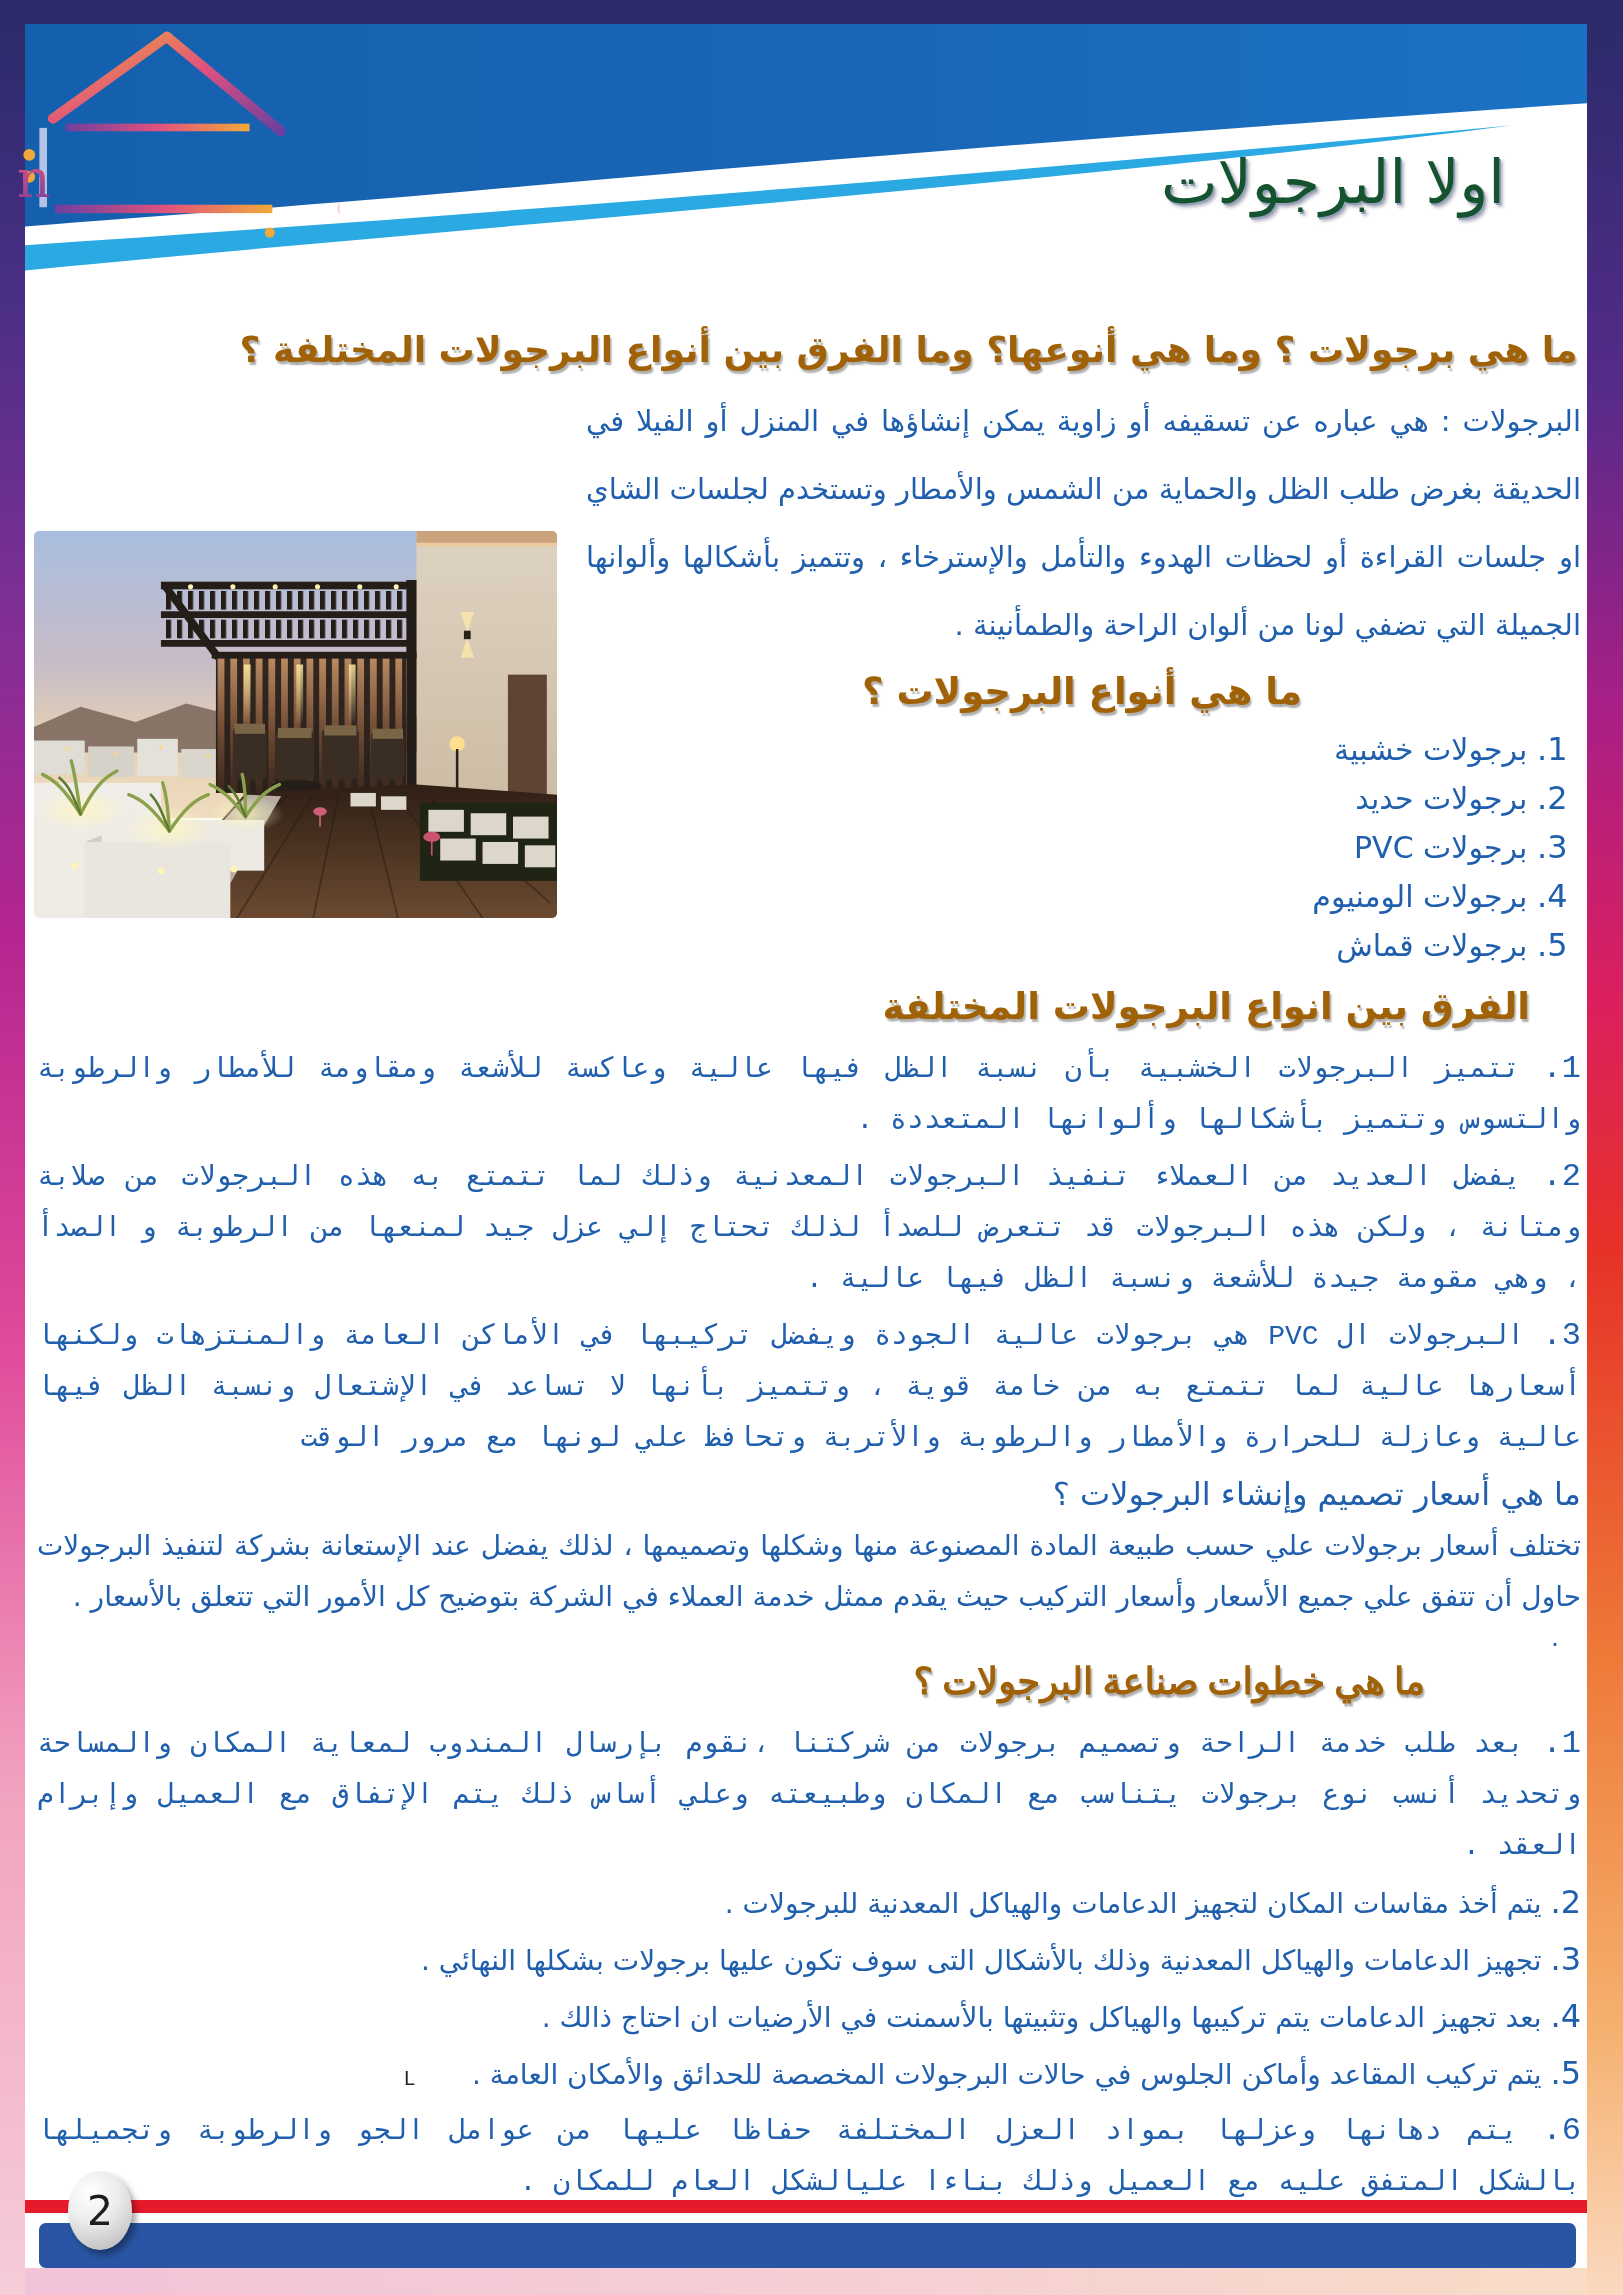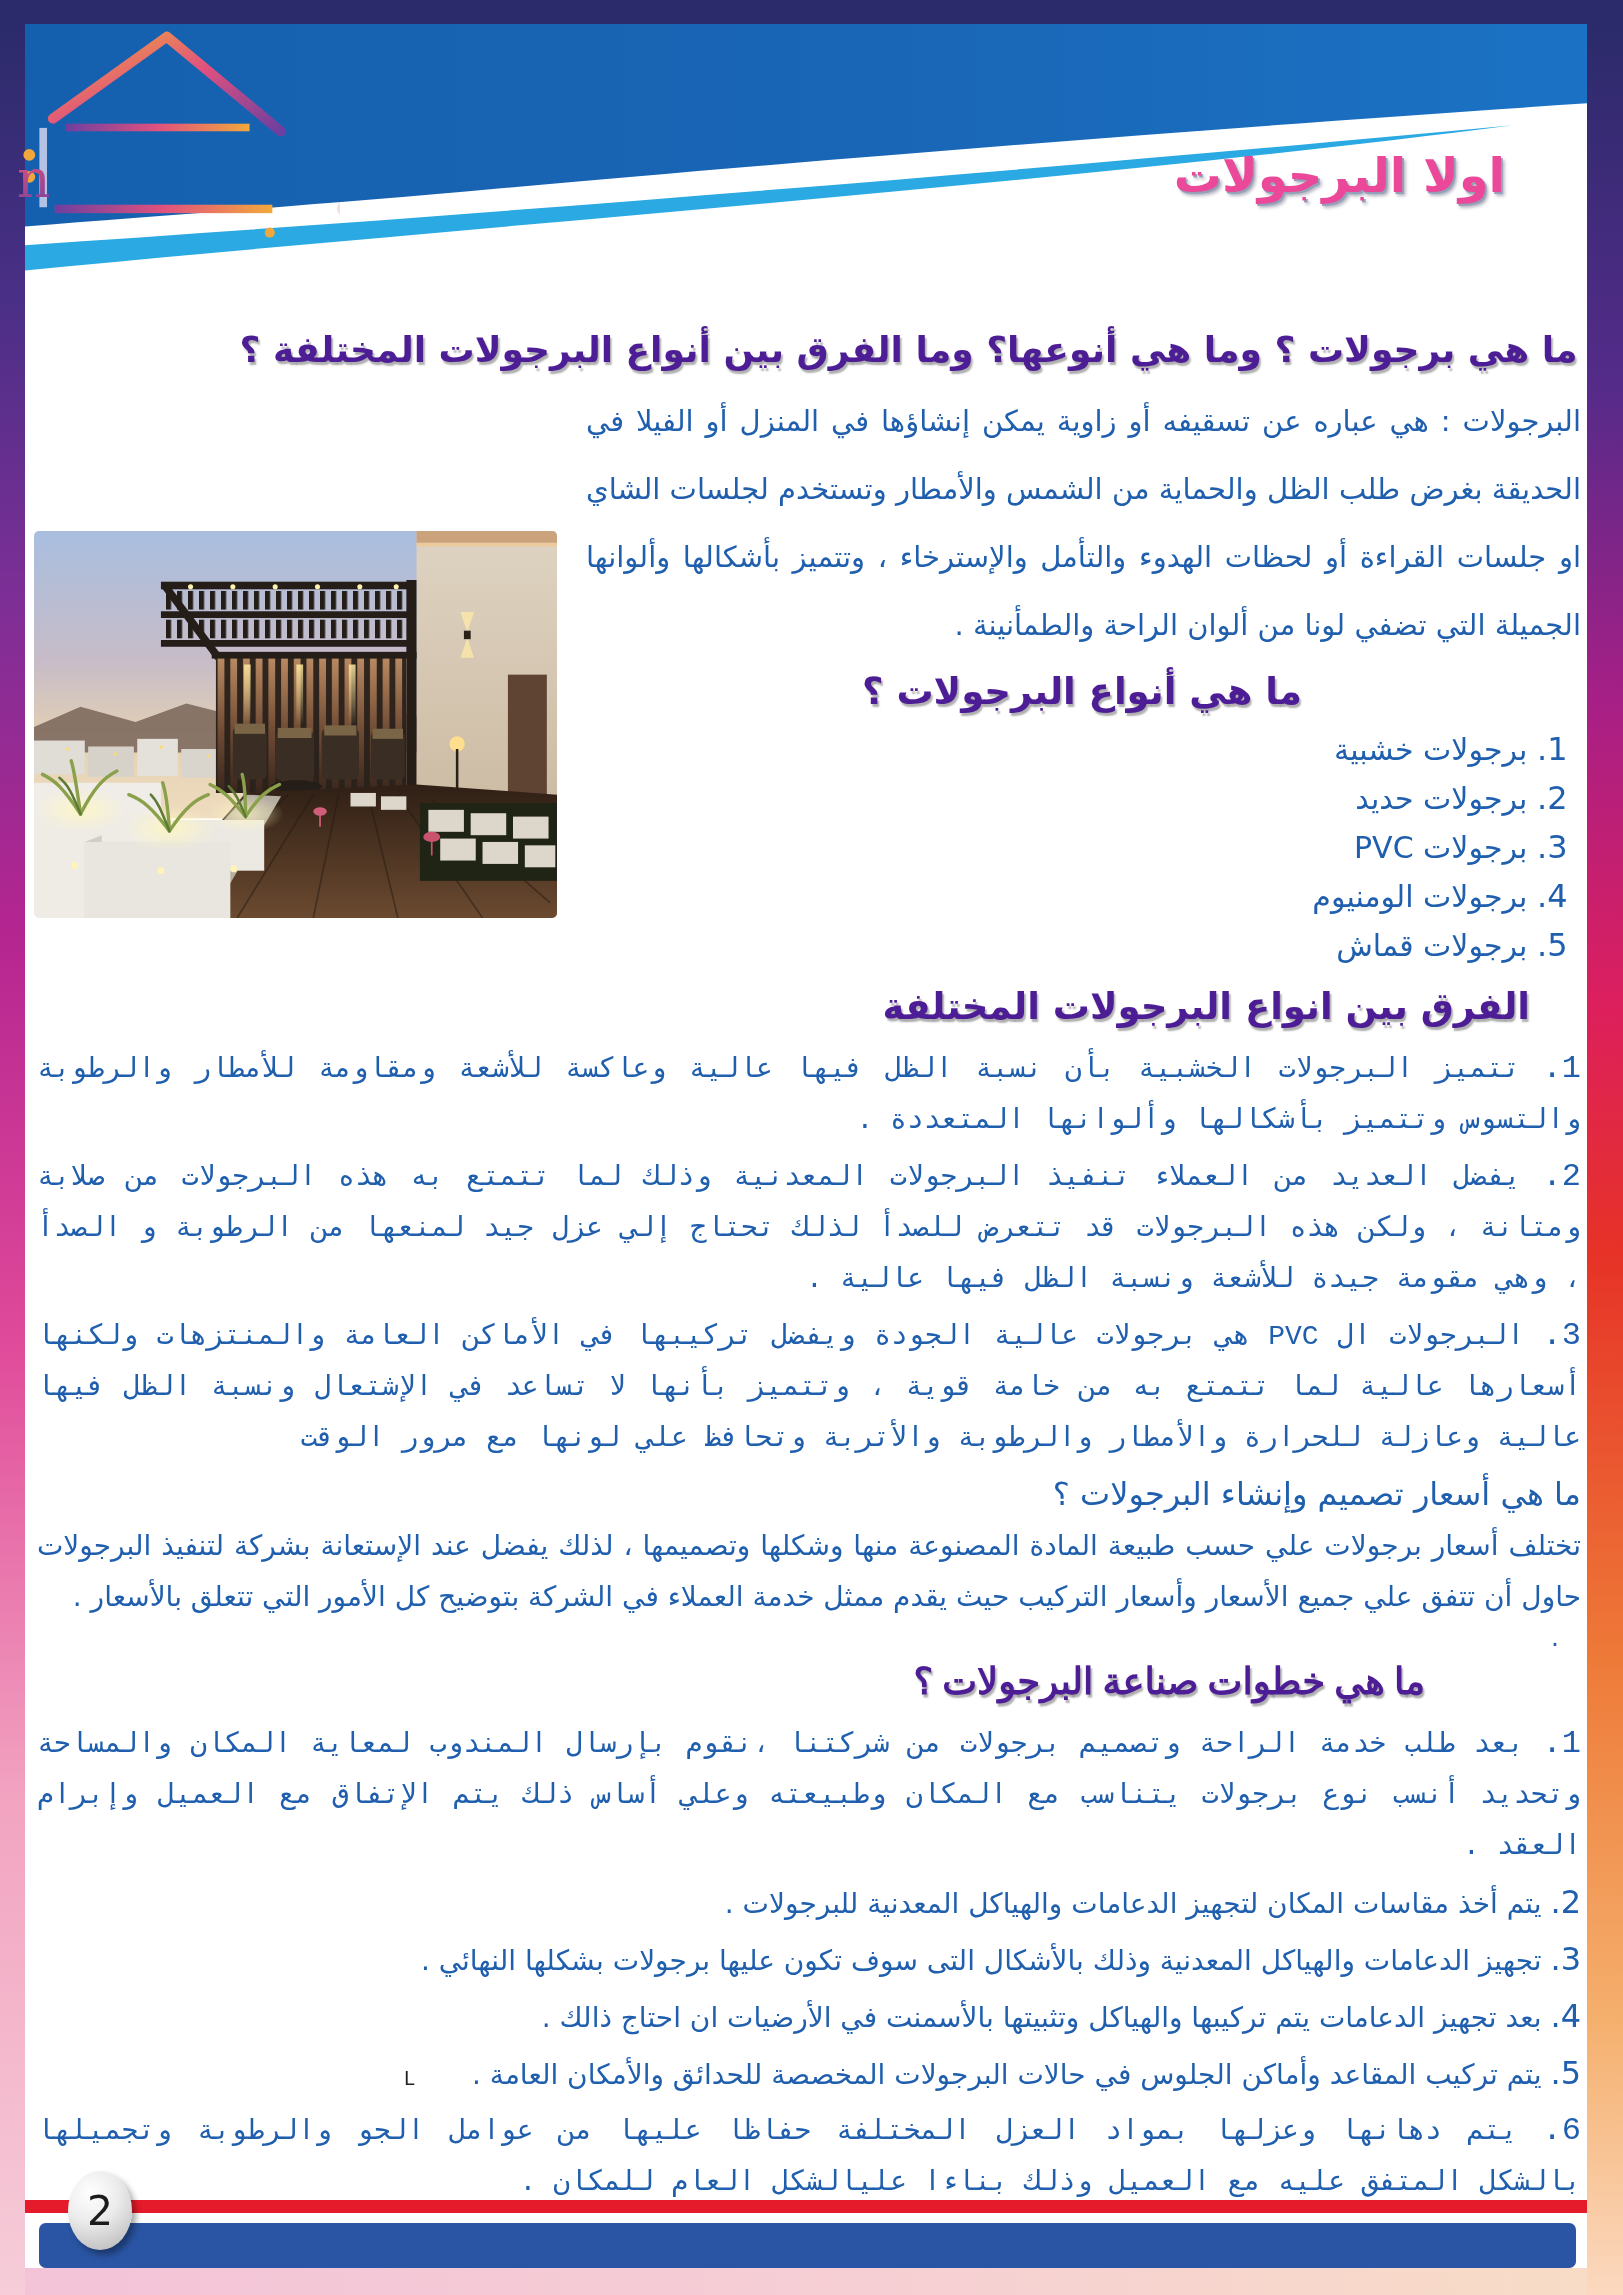--- a/index.html
+++ b/index.html
@@ -13,31 +13,31 @@
     background:linear-gradient(180deg,#2b2b6b 0%,#4a2f86 12%,#7c2f96 25%,#b52590 40%,#e04a9a 58%,#f2a3c0 78%,#f6cdd9 100%);}
   .border-right{position:absolute;right:0;top:24px;width:36px;height:2272px;
     background:linear-gradient(180deg,#2b2b6b 0%,#552b8a 16%,#a81f86 30%,#dc1f5e 43%,#e63227 54%,#ee7a38 72%,#f5b06e 88%,#fbd9c0 100%);}
   .border-bottom{position:absolute;left:25px;right:36px;top:2268px;height:28px;
     background:linear-gradient(90deg,#f3c3d8 0%,#f6cfd4 55%,#f8dcc6 100%);}
   
   .header-wave{position:absolute;left:25px;top:24px;width:1562px;height:287px;}
   .logo{position:absolute;left:18.6px;top:30px;width:321px;height:211px;}
   .page-title{
     position:absolute;right:118px;top:147px;
-    font-size:48px;font-weight:bold;color:#ec4899;letter-spacing:0.8px;
+    font-size:60px;font-weight:normal;color:#14532d;letter-spacing:0.8px;
     text-shadow:1.7px 1.7px 0 #93a0b8,3.4px 4.2px 3.4px rgba(40,40,80,.35);
     direction:rtl;
   }
   
   .content{
     position:absolute;left:32px;right:42px;top:326px;
     direction:rtl;text-align:right;color:#1f5fae;
   }
   .yellow-h{
-    font-weight:bold;color:#4c1d95;
+    font-weight:bold;color:#a16207;
     text-shadow:1.7px 2.5px 1.7px rgba(110,110,110,.55);
   }
   .h-main{font-size:36px;line-height:47px;margin:0 3.4px 13.5px 0;}
   .h-types{font-size:37px;line-height:49px;margin:8.5px 279px 8.5px 0;}
   .h-diff{font-size:37px;line-height:49px;margin:12px 51px 12px 0;}
   .h-steps{font-size:37px;line-height:49px;margin:3.4px 156px 12px 0;font-family:Liberation Serif, serif;}
   .para{font-size:29px;line-height:68px;text-align:justify;margin:0 0 1.7px 5px;}
   .item{font-size:28px;line-height:51px;margin:0 0 5px 5px;}
   .just{text-align:justify;font-family:Liberation Mono, monospace;}
   .num{font-size:32px;}

